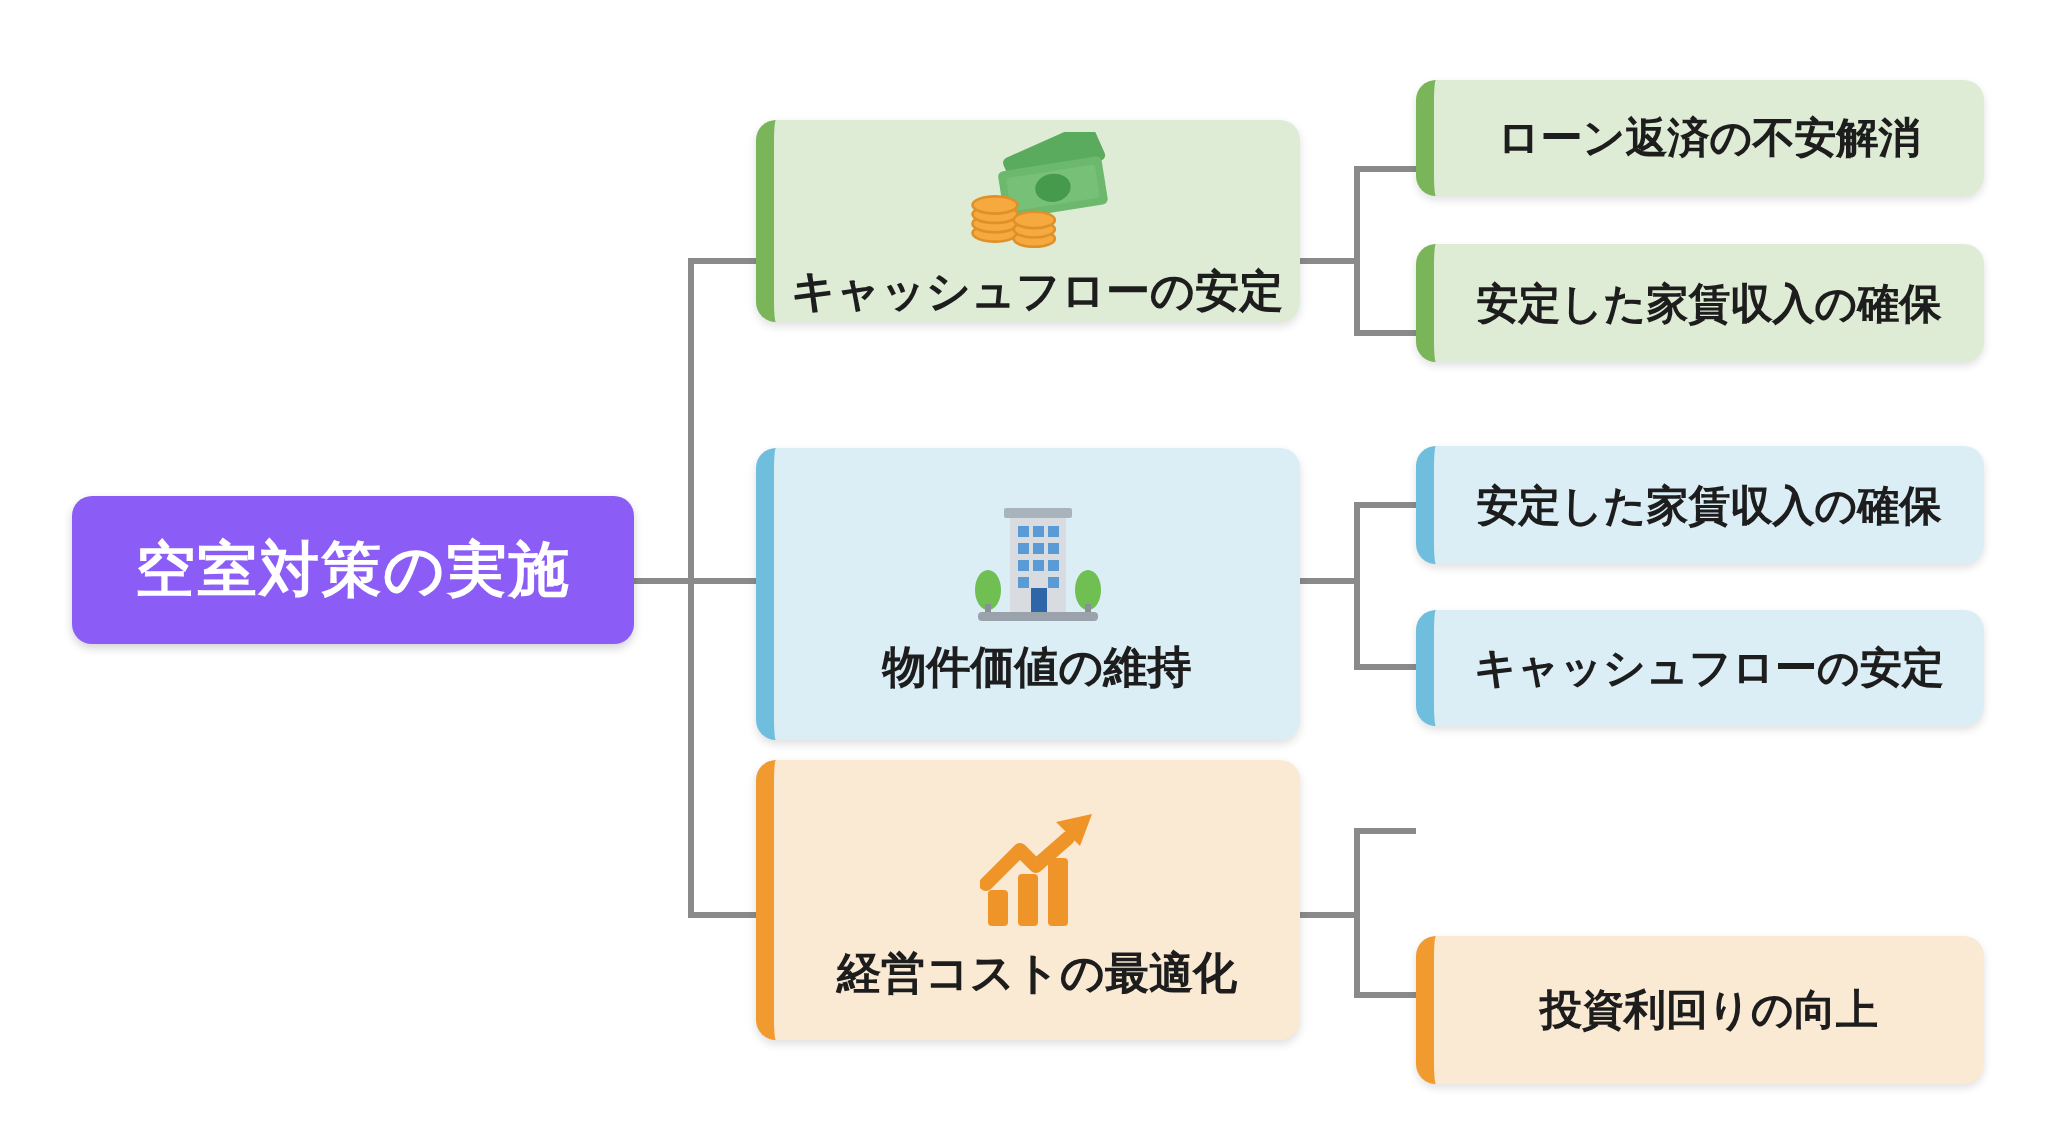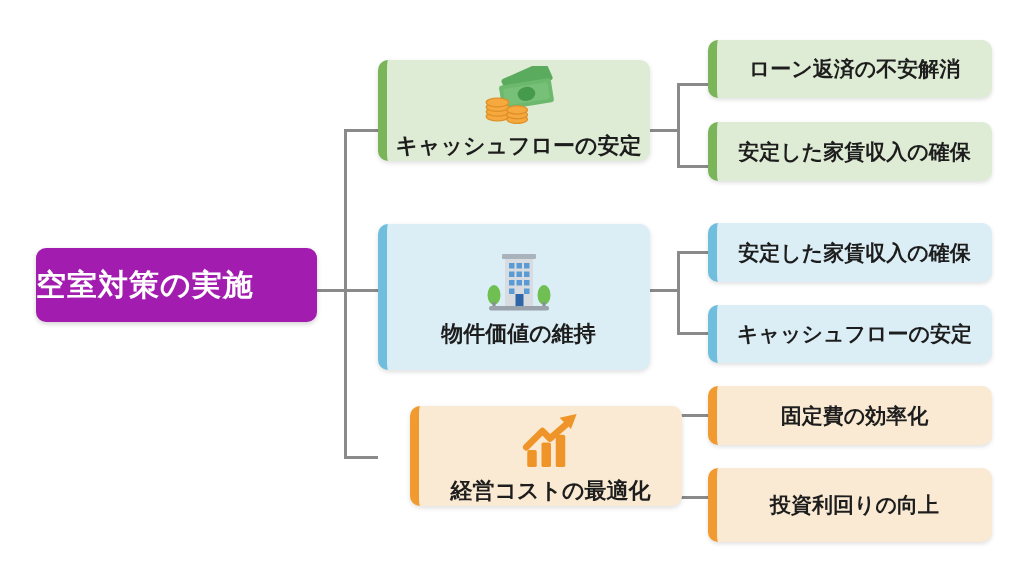--- a/index.html
+++ b/index.html
@@ -15,25 +15,25 @@
   .connector {
     position: absolute;
     background: #8a8a8a;
   }
   .root-node {
     position: absolute;
     left: 36px;
     top: 248px;
     width: 281px;
     height: 74px;
-    background: #a21caf;
+    background: #8b5cf6;
     border-radius: 10px;
     display: flex;
     align-items: center;
-    justify-content: flex-start;
+    justify-content: center;
     box-shadow: 0 2px 5px rgba(0,0,0,0.18);
   }
   .root-node .root-label {
     color: #ffffff;
     font-weight: bold;
     font-size: 30px;
     letter-spacing: 1px;
     white-space: nowrap;
   }
   .mid-node {
@@ -147,21 +147,21 @@
       <rect x="33.5" y="42" width="8" height="12" fill="#2f66a8"></rect>
       <ellipse cx="12" cy="43" rx="6.5" ry="10" fill="#6fbf53"></ellipse>
       <rect x="10.5" y="50" width="3" height="6" fill="#8a9097"></rect>
       <ellipse cx="62" cy="43" rx="6.5" ry="10" fill="#6fbf53"></ellipse>
       <rect x="60.5" y="50" width="3" height="6" fill="#8a9097"></rect>
       <rect x="7" y="54" width="60" height="4.5" rx="2" fill="#9aa3ab"></rect>
     </svg>
     <div class="mid-label">物件価値の維持</div>
   </div>
 
-  <div class="mid-node orange" style="top:406px; height:100px;margin-left:32px;">
+  <div class="mid-node orange" style="top:380px; height:140px;">
     <svg width="58" height="60" viewBox="0 0 58 60">
       <g fill="#ef9428">
         <rect x="4" y="40" width="10" height="18" rx="2"></rect>
         <rect x="19" y="32" width="10" height="26" rx="2"></rect>
         <rect x="34" y="24" width="10" height="34" rx="2"></rect>
       </g>
       <path d="M3 37 L20 20 L28 28 L44 14" fill="none" stroke="#ef9428" stroke-width="7" stroke-linejoin="round" stroke-linecap="round"></path>
       <polygon points="56,2 38,6 50,18" fill="#ef9428"></polygon>
     </svg>
     <div class="mid-label">経営コストの最適化</div>
@@ -174,20 +174,17 @@
     <span class="leaf-label">安定した家賃収入の確保</span>
   </div>
 
   <div class="leaf-node blue" style="top:223px; height:59px;">
     <span class="leaf-label">安定した家賃収入の確保</span>
   </div>
   <div class="leaf-node blue" style="top:305px; height:58px;">
     <span class="leaf-label">キャッシュフローの安定</span>
   </div>
 
-  <div class="leaf-node orange" style="top:386px; height:59px;">
-    <span class="leaf-label">固定費の効率化</span>
-  </div>
   <div class="leaf-node orange" style="top:468px; height:74px;">
     <span class="leaf-label">投資利回りの向上</span>
   </div>
 
 </div>
 
 </body></html>

